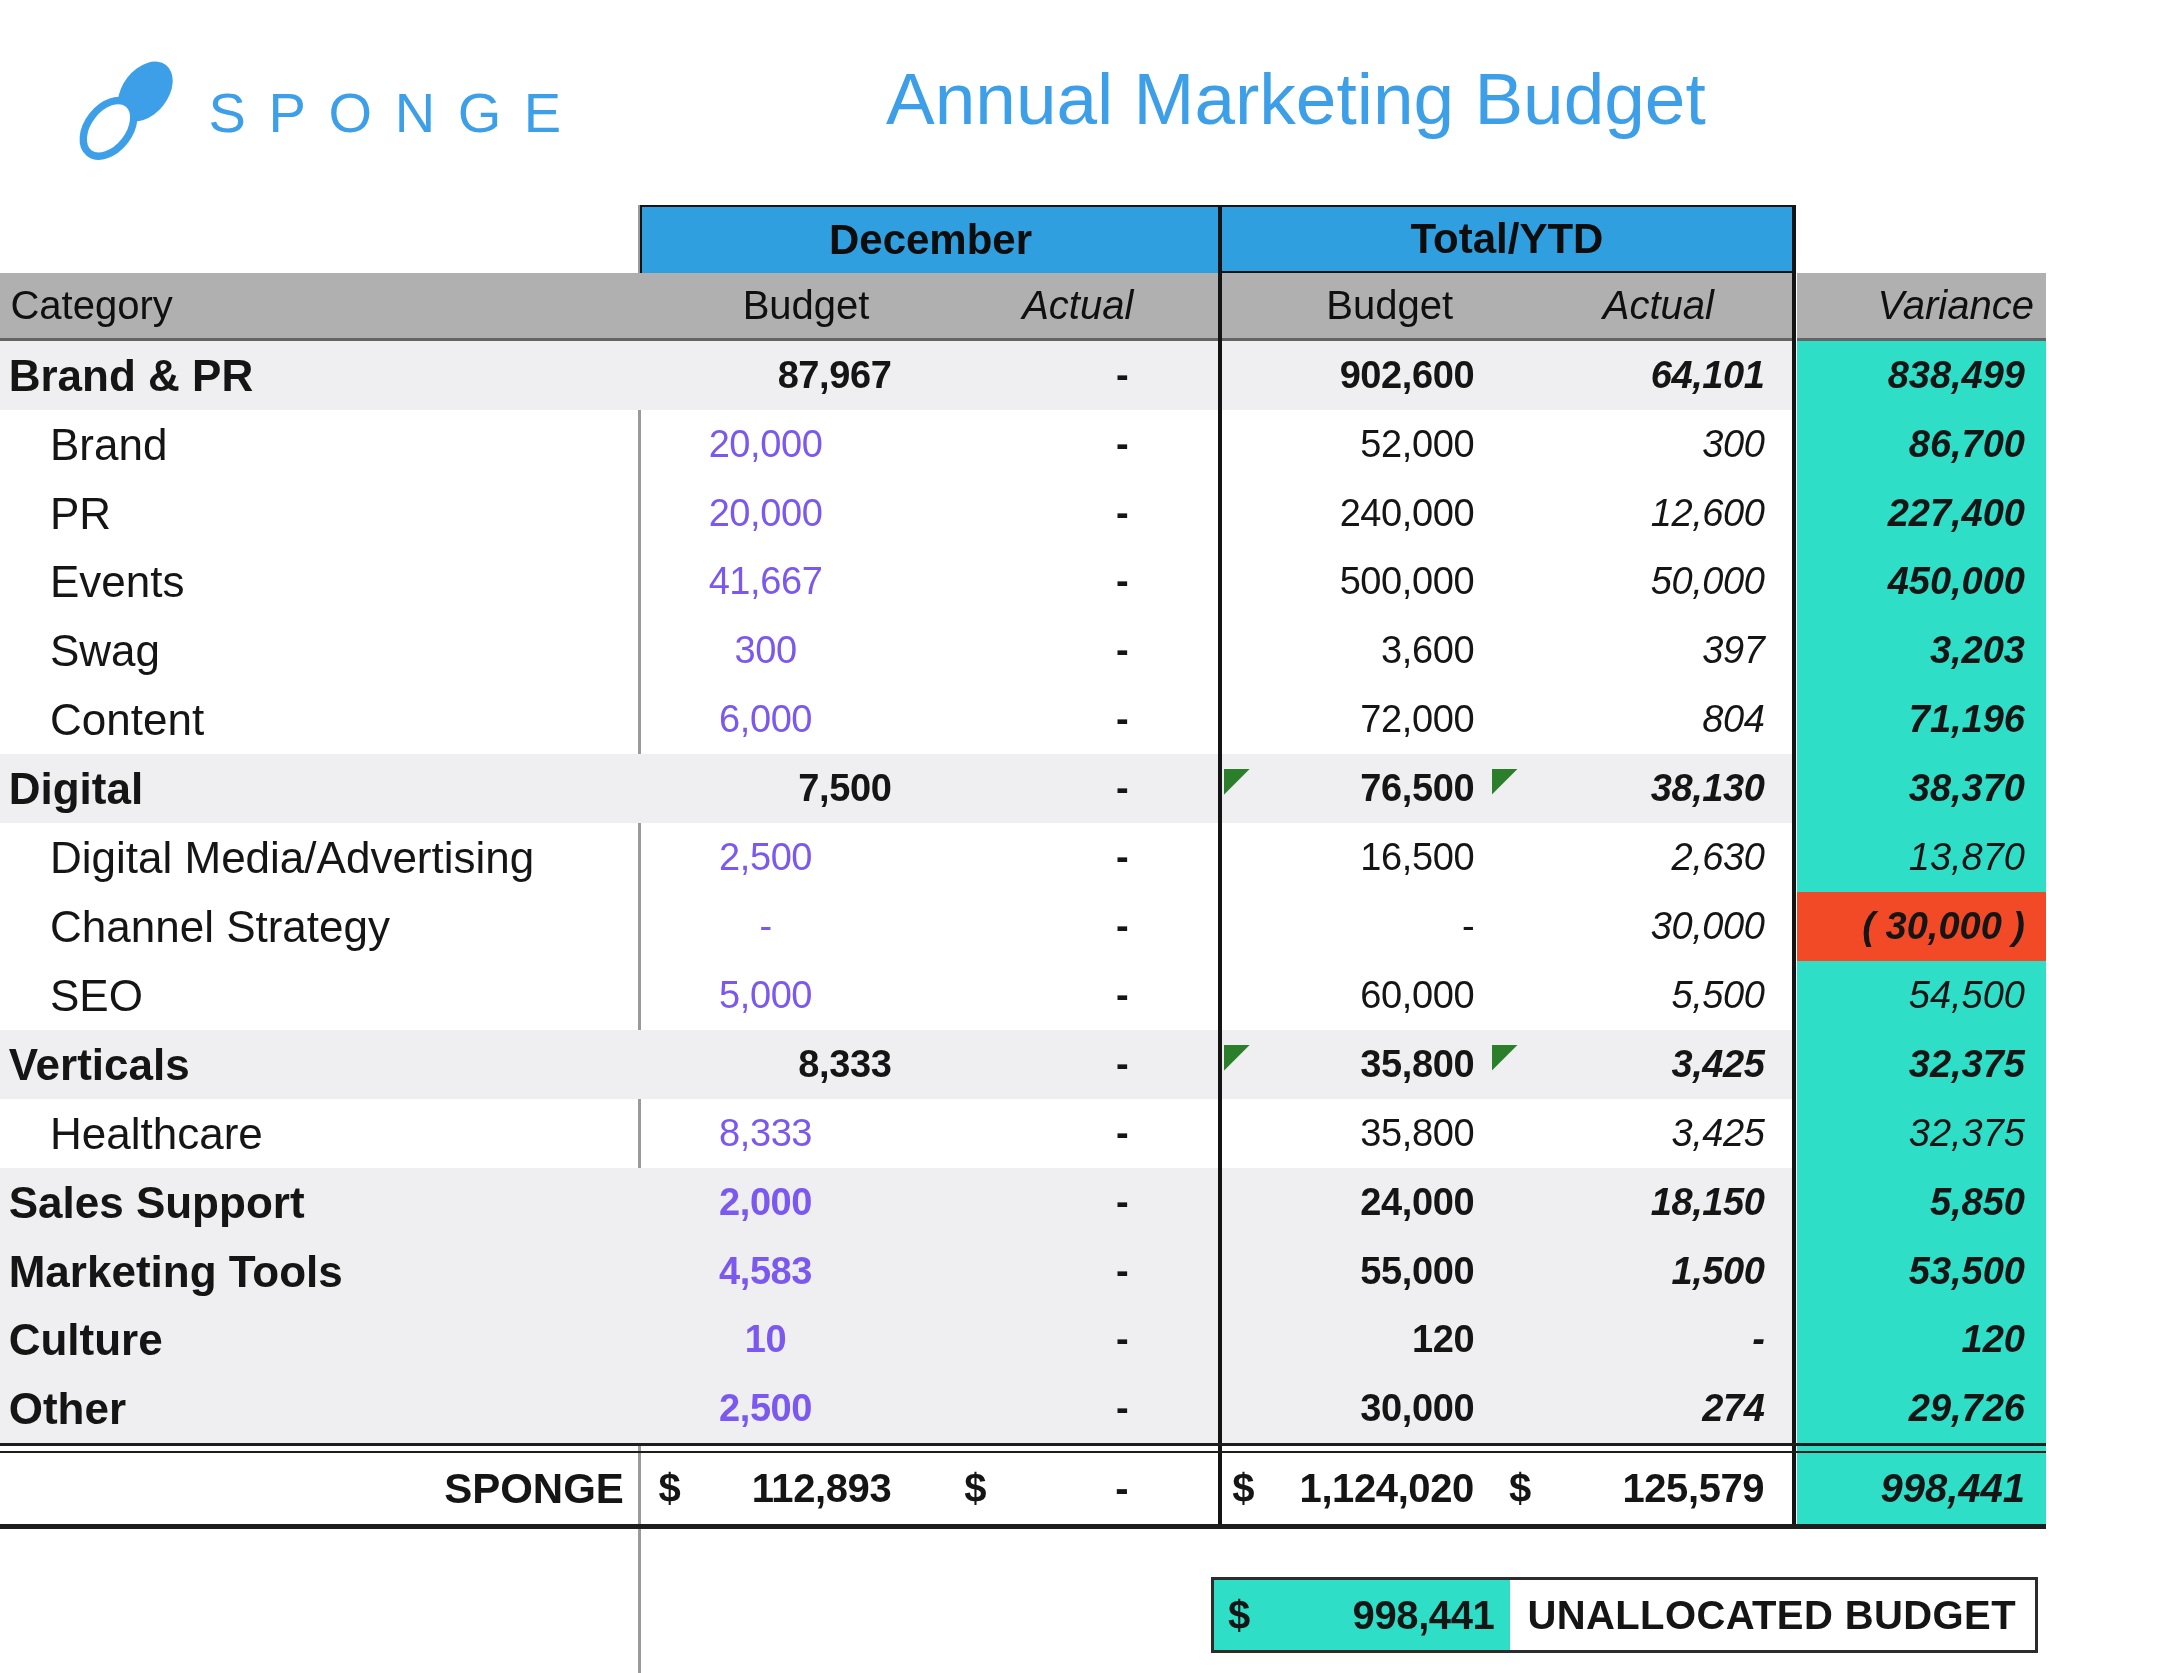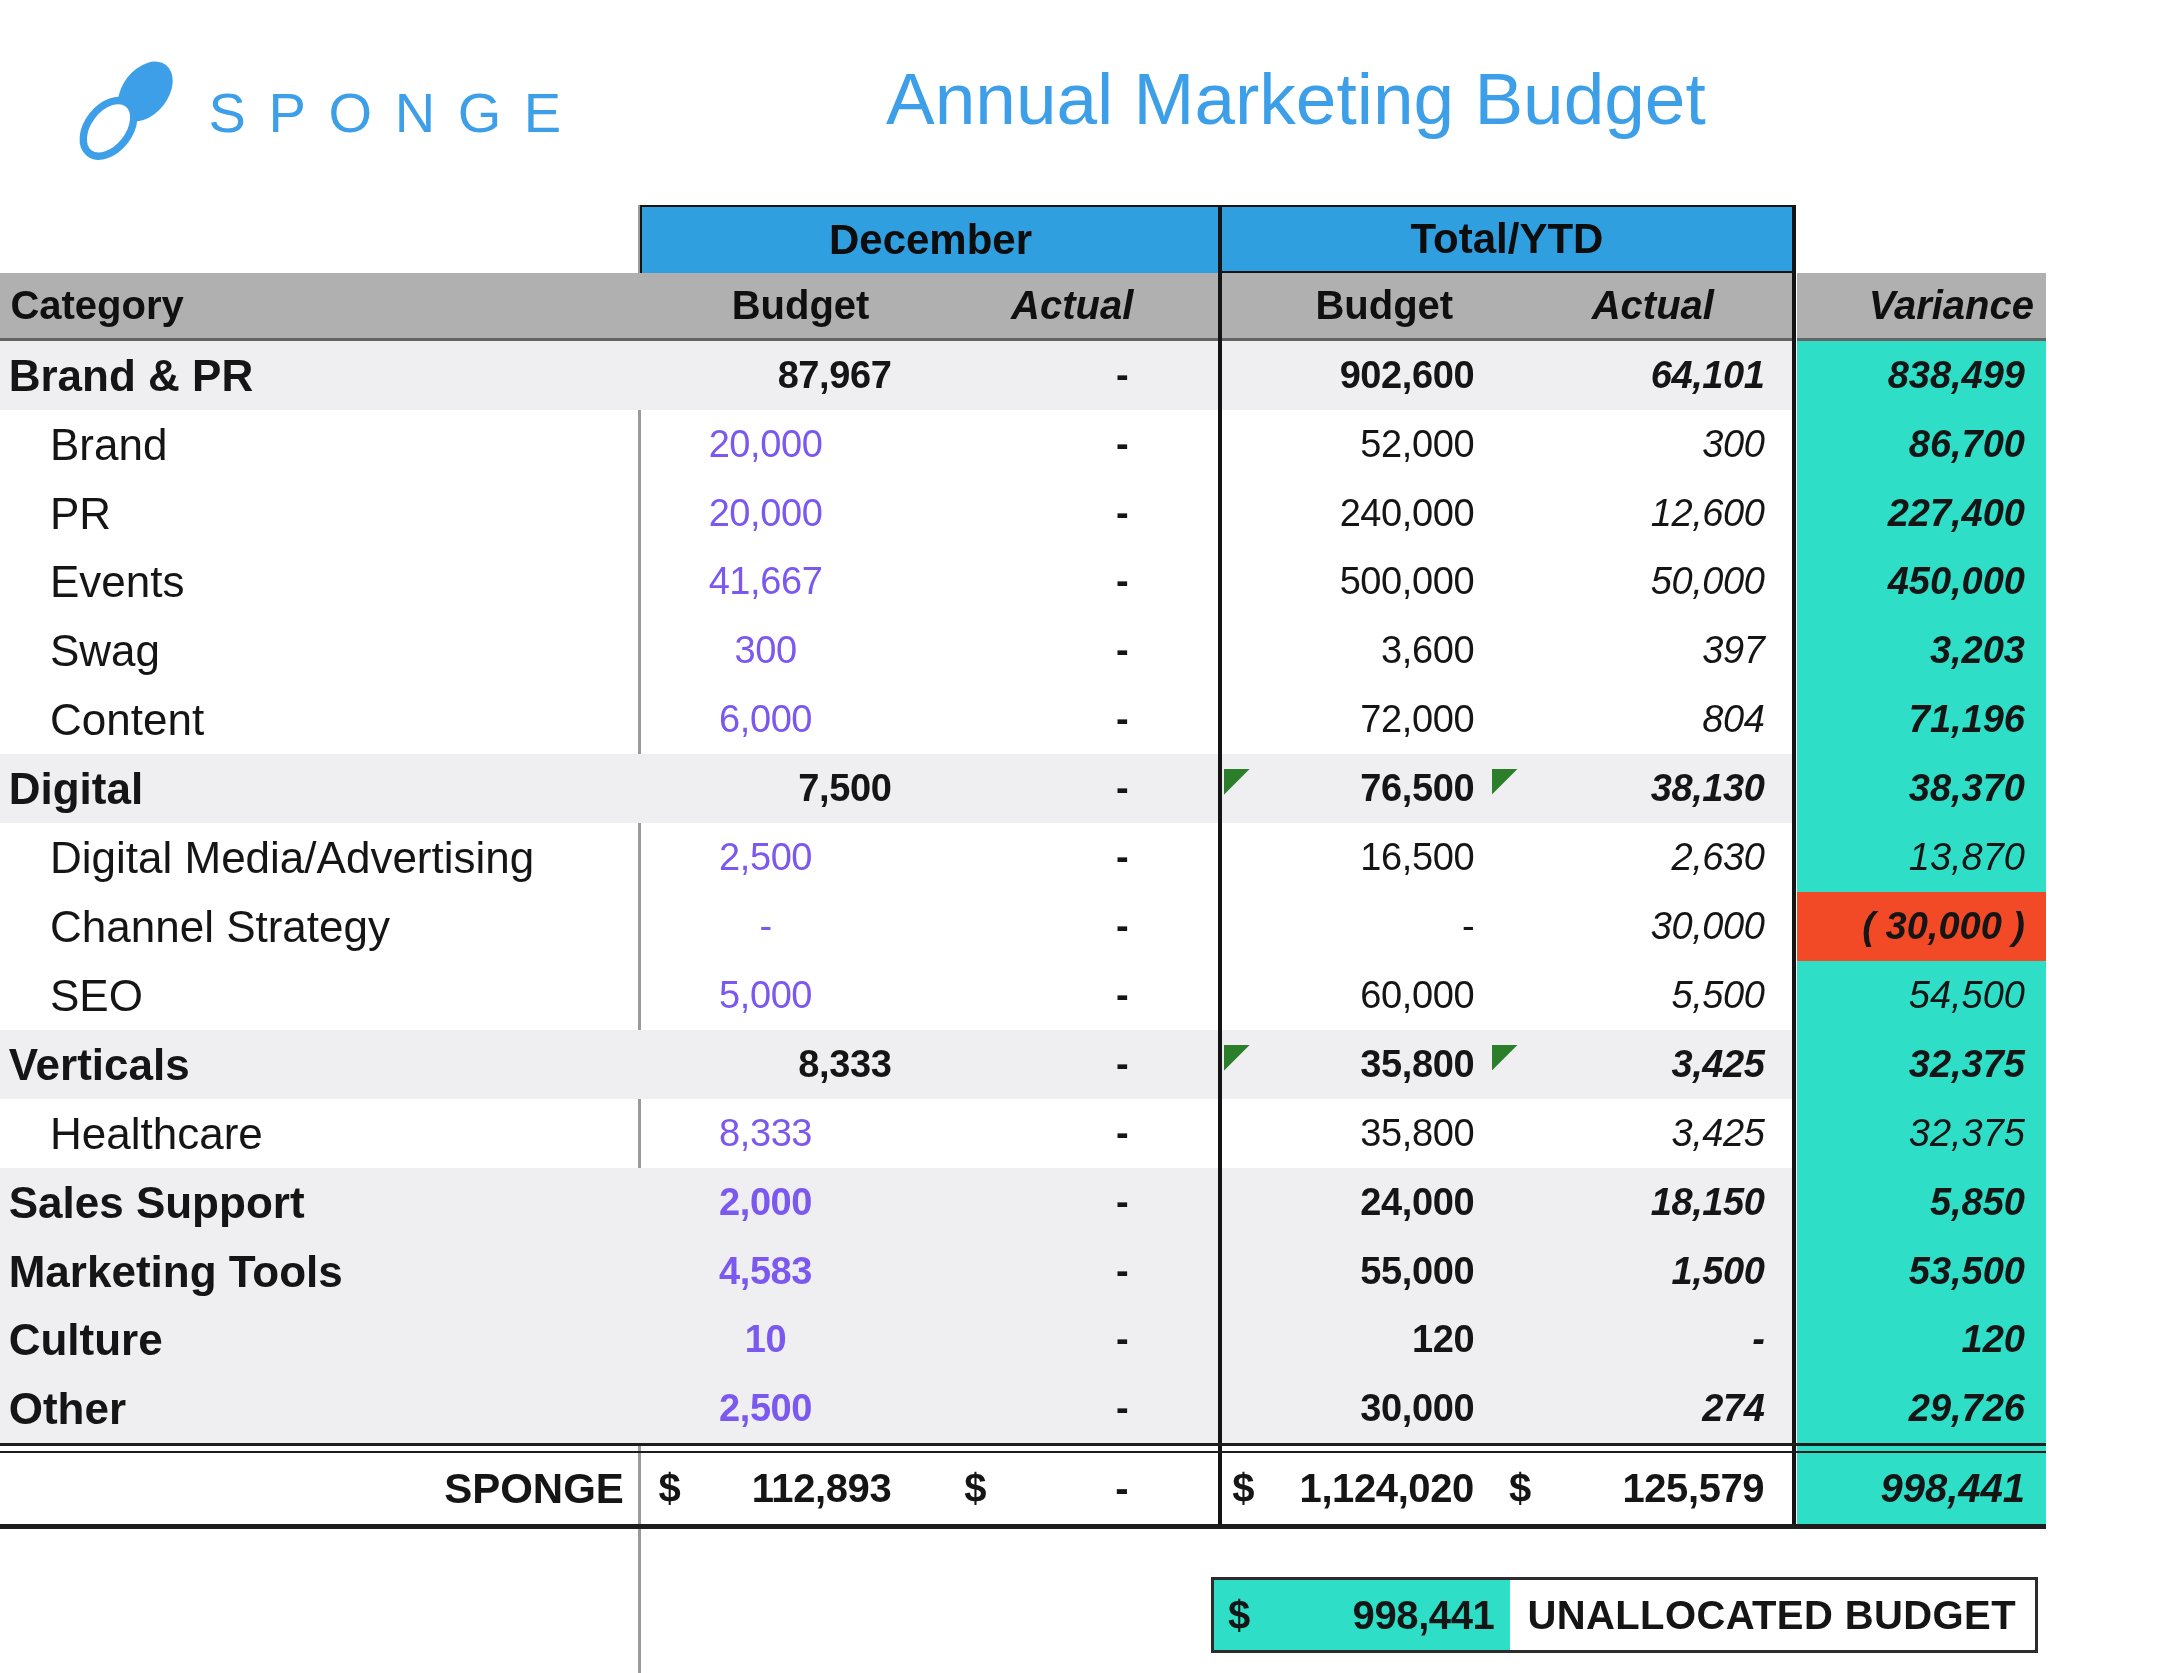--- a/index.html
+++ b/index.html
@@ -18,21 +18,21 @@
              display:flex;align-items:center;justify-content:center;
              font-size:42px;font-weight:700;color:#0d0d0d;}
   .blue-dec{left:640px;width:581px;}
   .blue-ytd{left:1220px;width:574px;border-bottom:2.6px solid #141414;}
 
   .gray-band{position:absolute;top:273px;height:68px;background:var(--head-gray);
              border-bottom:3.5px solid #646464;box-sizing:border-box;display:flex;align-items:center;}
   .gray-main{left:0;width:1794px;}
   .gray-var{left:1797px;width:249px;justify-content:flex-end;}
 
-  .hcell{font-size:40px;font-weight:700;color:#101010;box-sizing:border-box;}
+  .hcell{font-size:40px;font-weight:400;color:#101010;box-sizing:border-box;}
   .h-cat{width:640px;padding-left:10.4px;text-align:left;}
   .h-db{width:306px;text-align:right;padding-right:76px;}
   .h-da{width:275px;text-align:right;padding-right:87px;font-style:italic;}
   .h-yb{width:268px;text-align:right;padding-right:35px;}
   .h-ya{width:306px;text-align:right;padding-right:80px;font-style:italic;}
   .h-var{padding-right:12px;font-style:italic;}
 
   
   #rows{position:absolute;left:0;top:0;width:2046px;}
   .row{position:absolute;left:0;width:2046px;}

